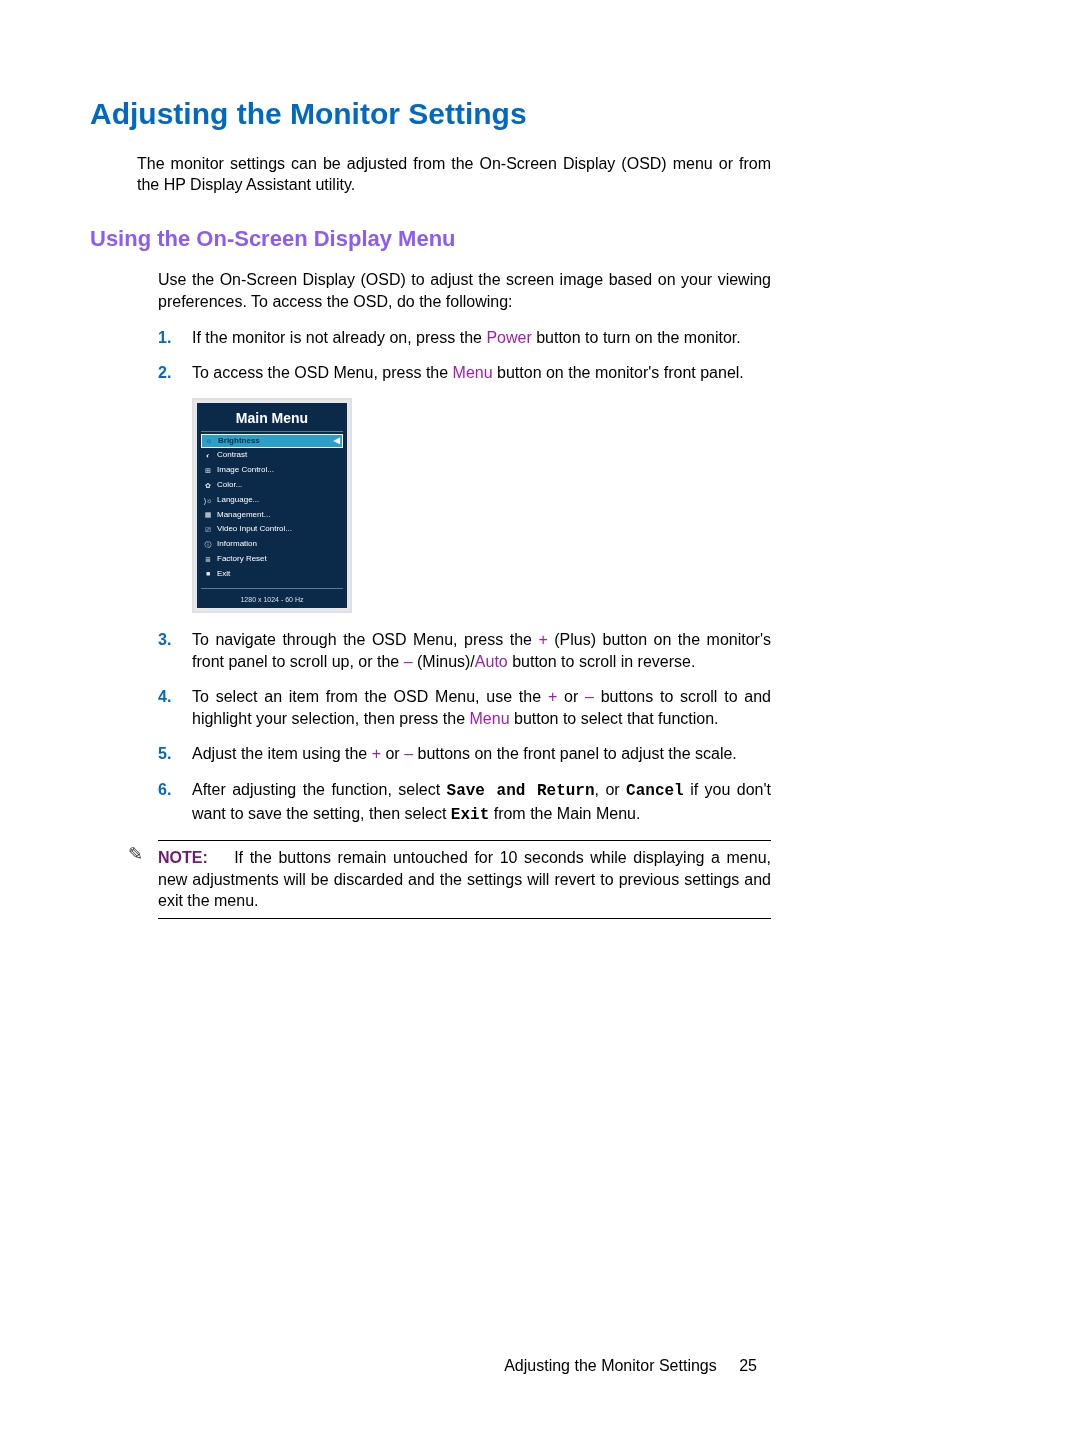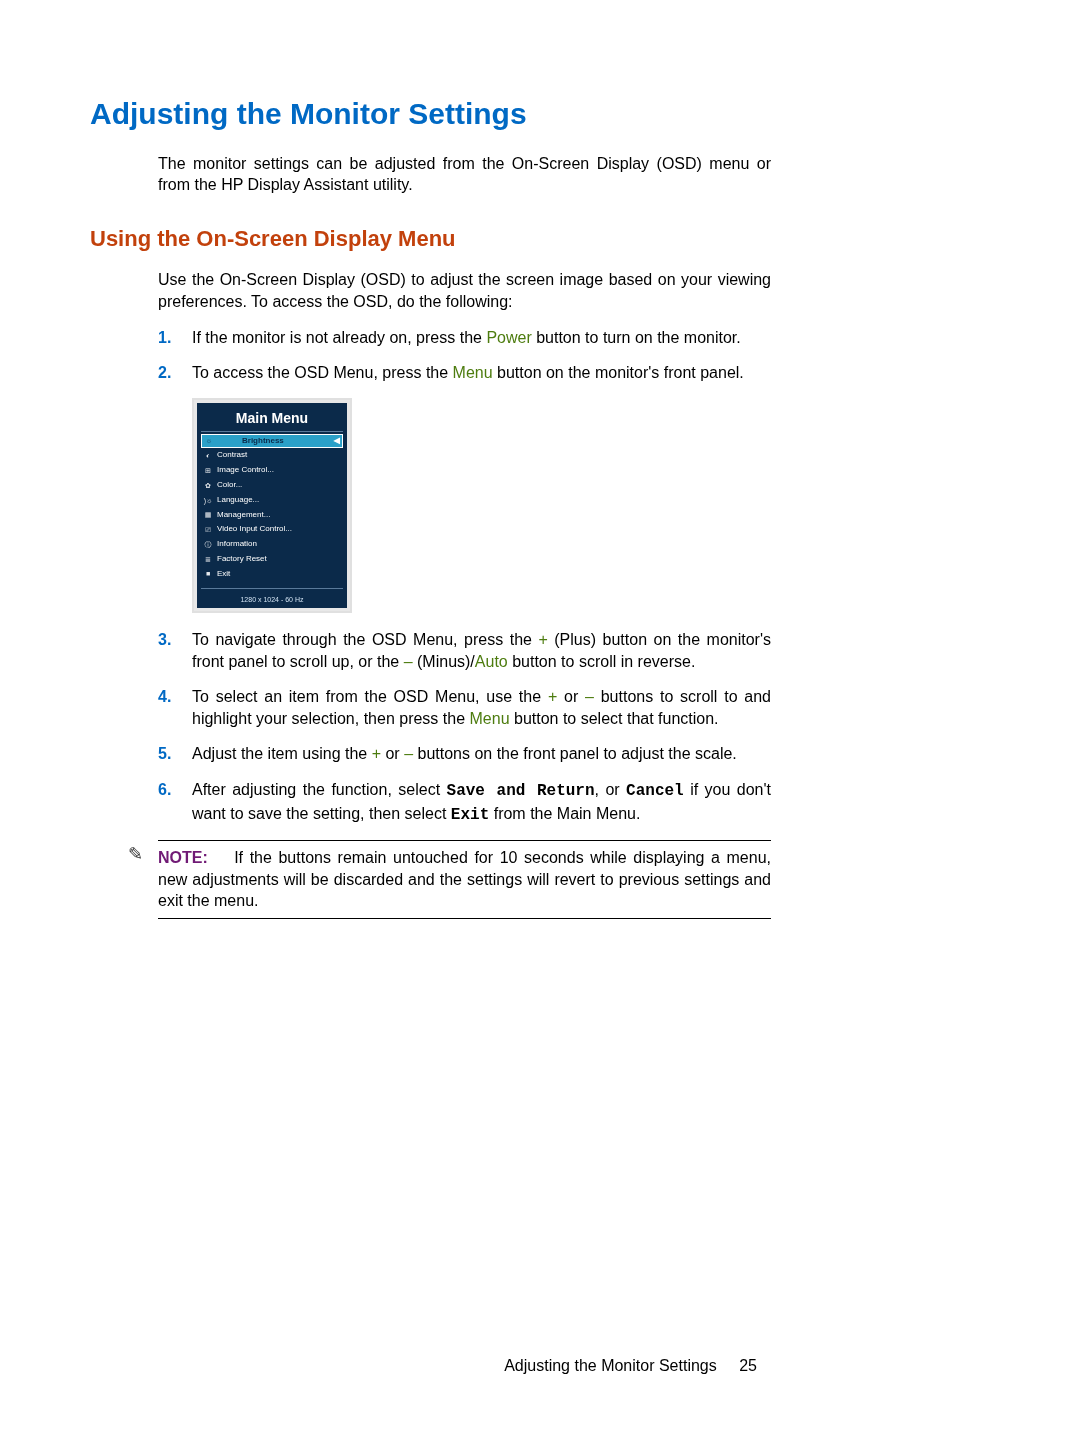--- a/index.html
+++ b/index.html
@@ -18,28 +18,28 @@
     line-height: 1.35;
     position: relative;
   }
   .h1 {
     font-size: 30px;
     font-weight: bold;
     color: #0069c4;
     margin: 0 0 18px 0;
   }
   .intro {
-    margin-left: 68px;
+    margin-left: 47px;
     margin-bottom: 28px;
     text-align: justify;
   }
   .h2 {
     font-size: 22px;
     font-weight: bold;
-    color: #c2410c;
+    color: #8b5cf6;
     margin: 0 0 16px 0;
   }
   .p {
     margin-left: 68px;
     margin-bottom: 14px;
     text-align: justify;
   }
   .ol {
     list-style: none;
     margin: 0 0 0 68px;
@@ -54,21 +54,21 @@
     color: #0069c4;
     font-weight: bold;
     min-width: 34px;
     flex: 0 0 34px;
   }
   .li-body {
     flex: 1;
     text-align: justify;
   }
   .kw {
-    color: #4d7c0f;
+    color: #a21caf;
   }
   .b {
     font-weight: bold;
     font-family: Liberation Mono, monospace;
   }
   
   .osd-wrap {
     margin: 8px 0 16px 102px;
   }
   .osd {
@@ -95,21 +95,20 @@
   .osd-sel {
     background: #2aa0c8;
     color: #0b2a4a;
     border: 1px solid #fff;
     margin-top: 2px;
     padding: 1px 2px;
     position: relative;
     font-weight: bold;
     display: flex;
     align-items: center;
-    gap: 24px;
   }
   .osd-sel .tri {
     position: absolute;
     right: 2px;
     top: 1px;
     color: #fff;
     font-size: 8px;
   }
   .osd-item {
     padding: 2px 2px;

